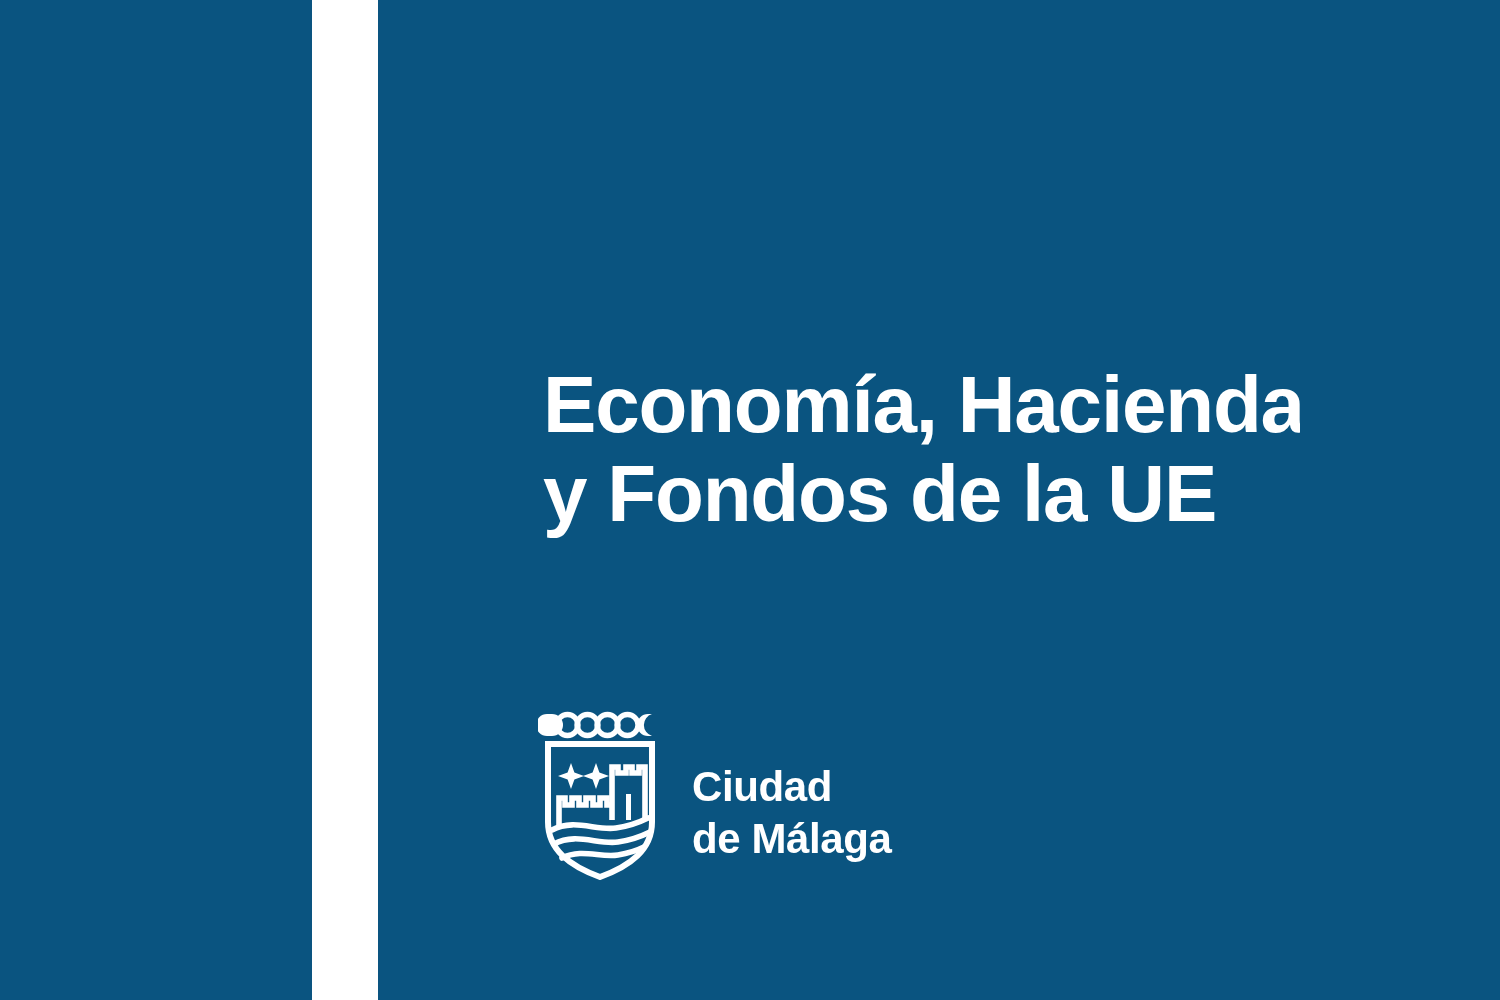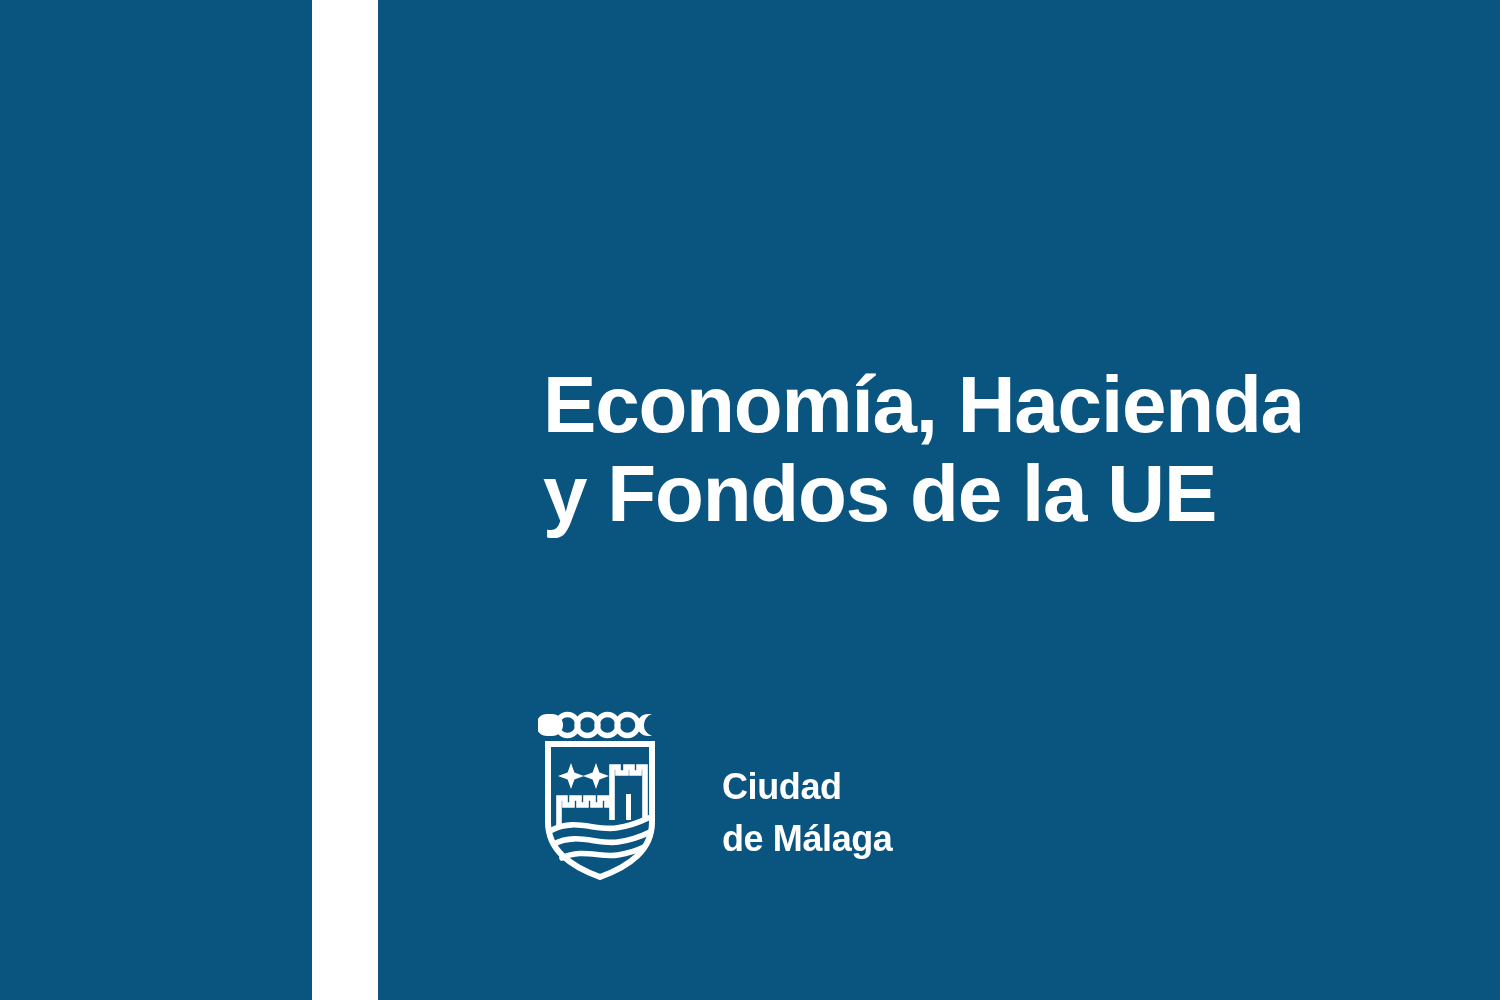--- a/index.html
+++ b/index.html
@@ -84,26 +84,25 @@
   .shield-wrap svg {
     display: block;
     width: 124px;
     height: 170px;
   }
 
   .logo-text {
     color: #ffffff;
     font-family: "Liberation Sans", sans-serif;
     font-weight: bold;
-    font-size: 36px;
+    font-size: 42px;
     line-height: 52px;
     letter-spacing: -0.4px;
     white-space: pre-line;
     padding-top: 36px;
-    margin-left: 30px;
   }
 </style>
 </head>
 <body>
 
 <div class="canvas">
 
   <div class="left-band"></div>
 
   <div class="white-stripe"></div>

